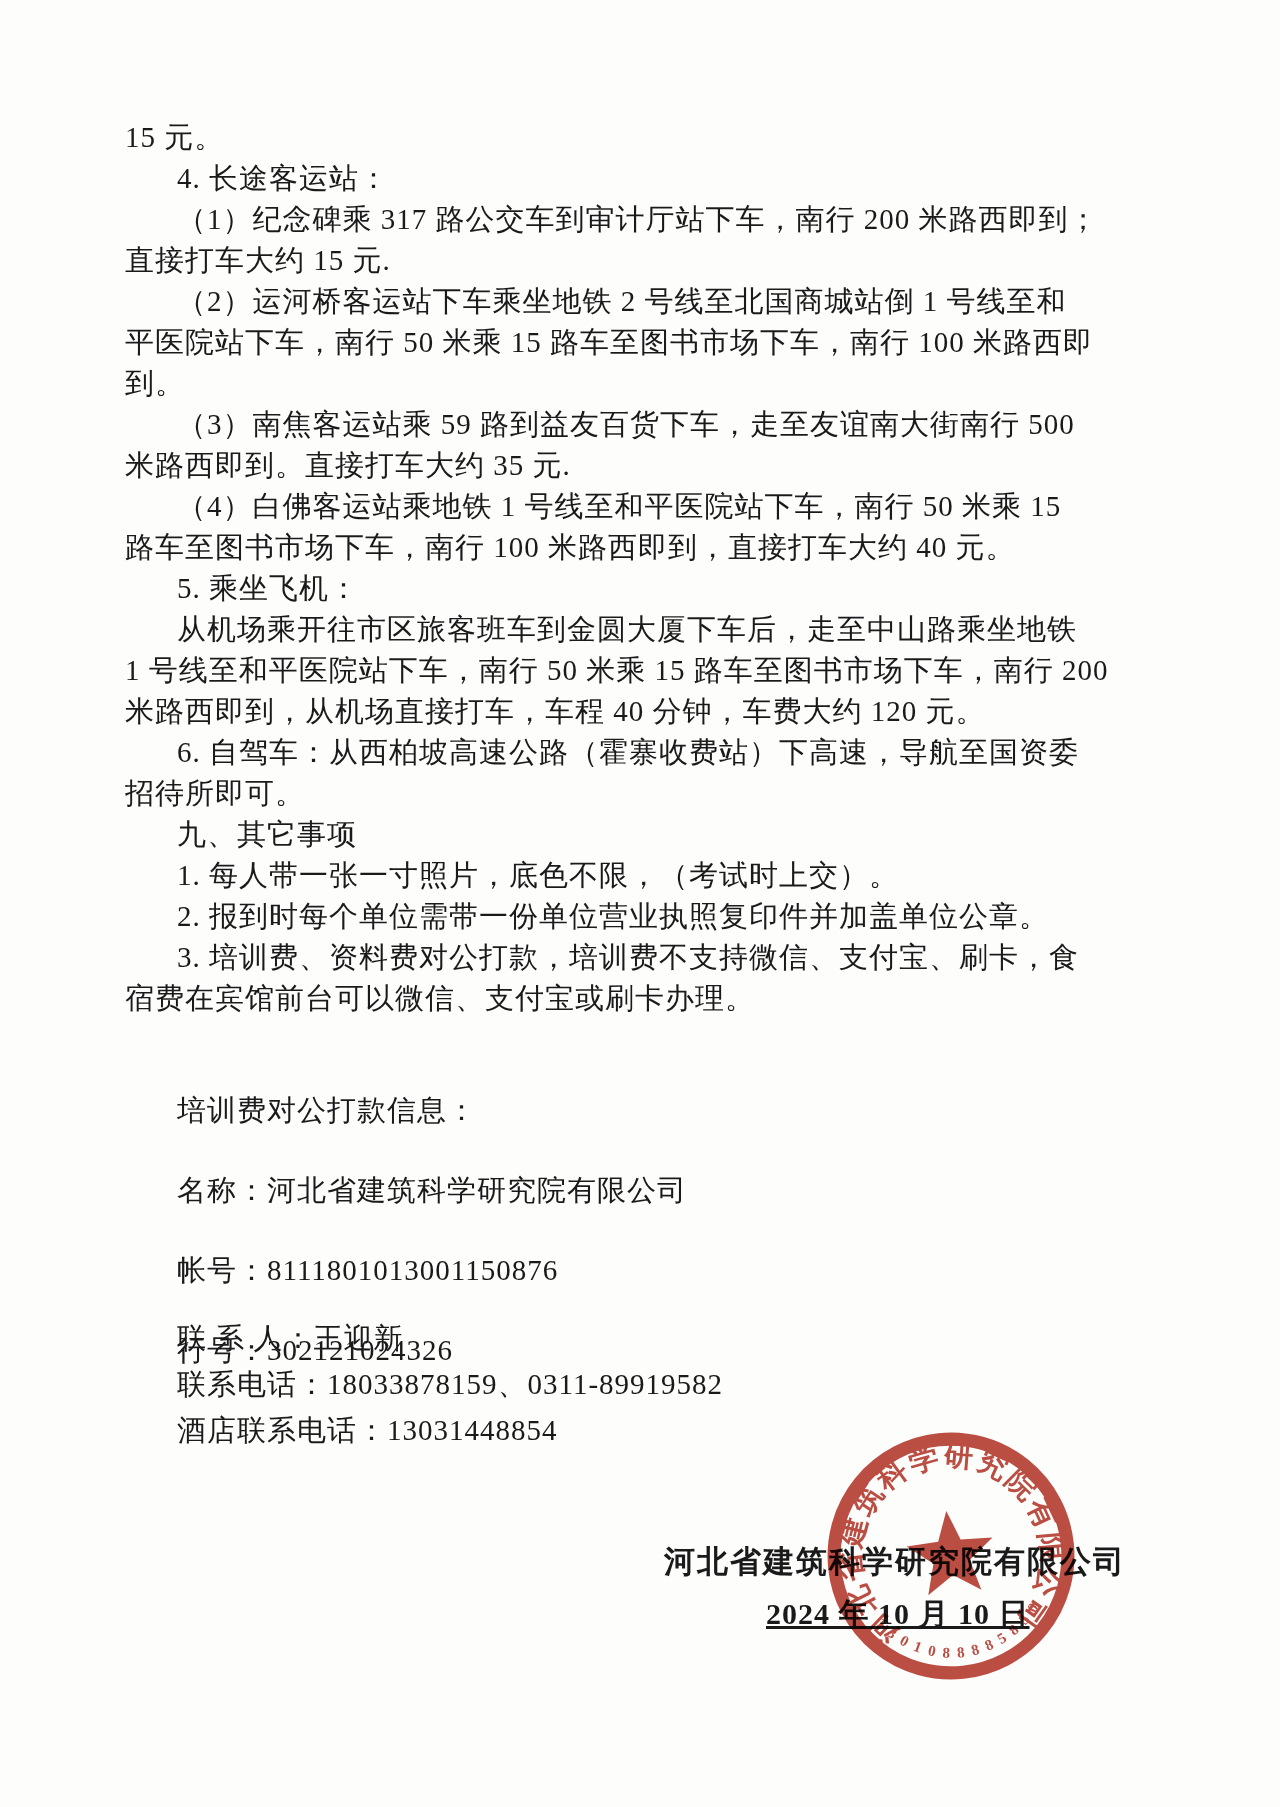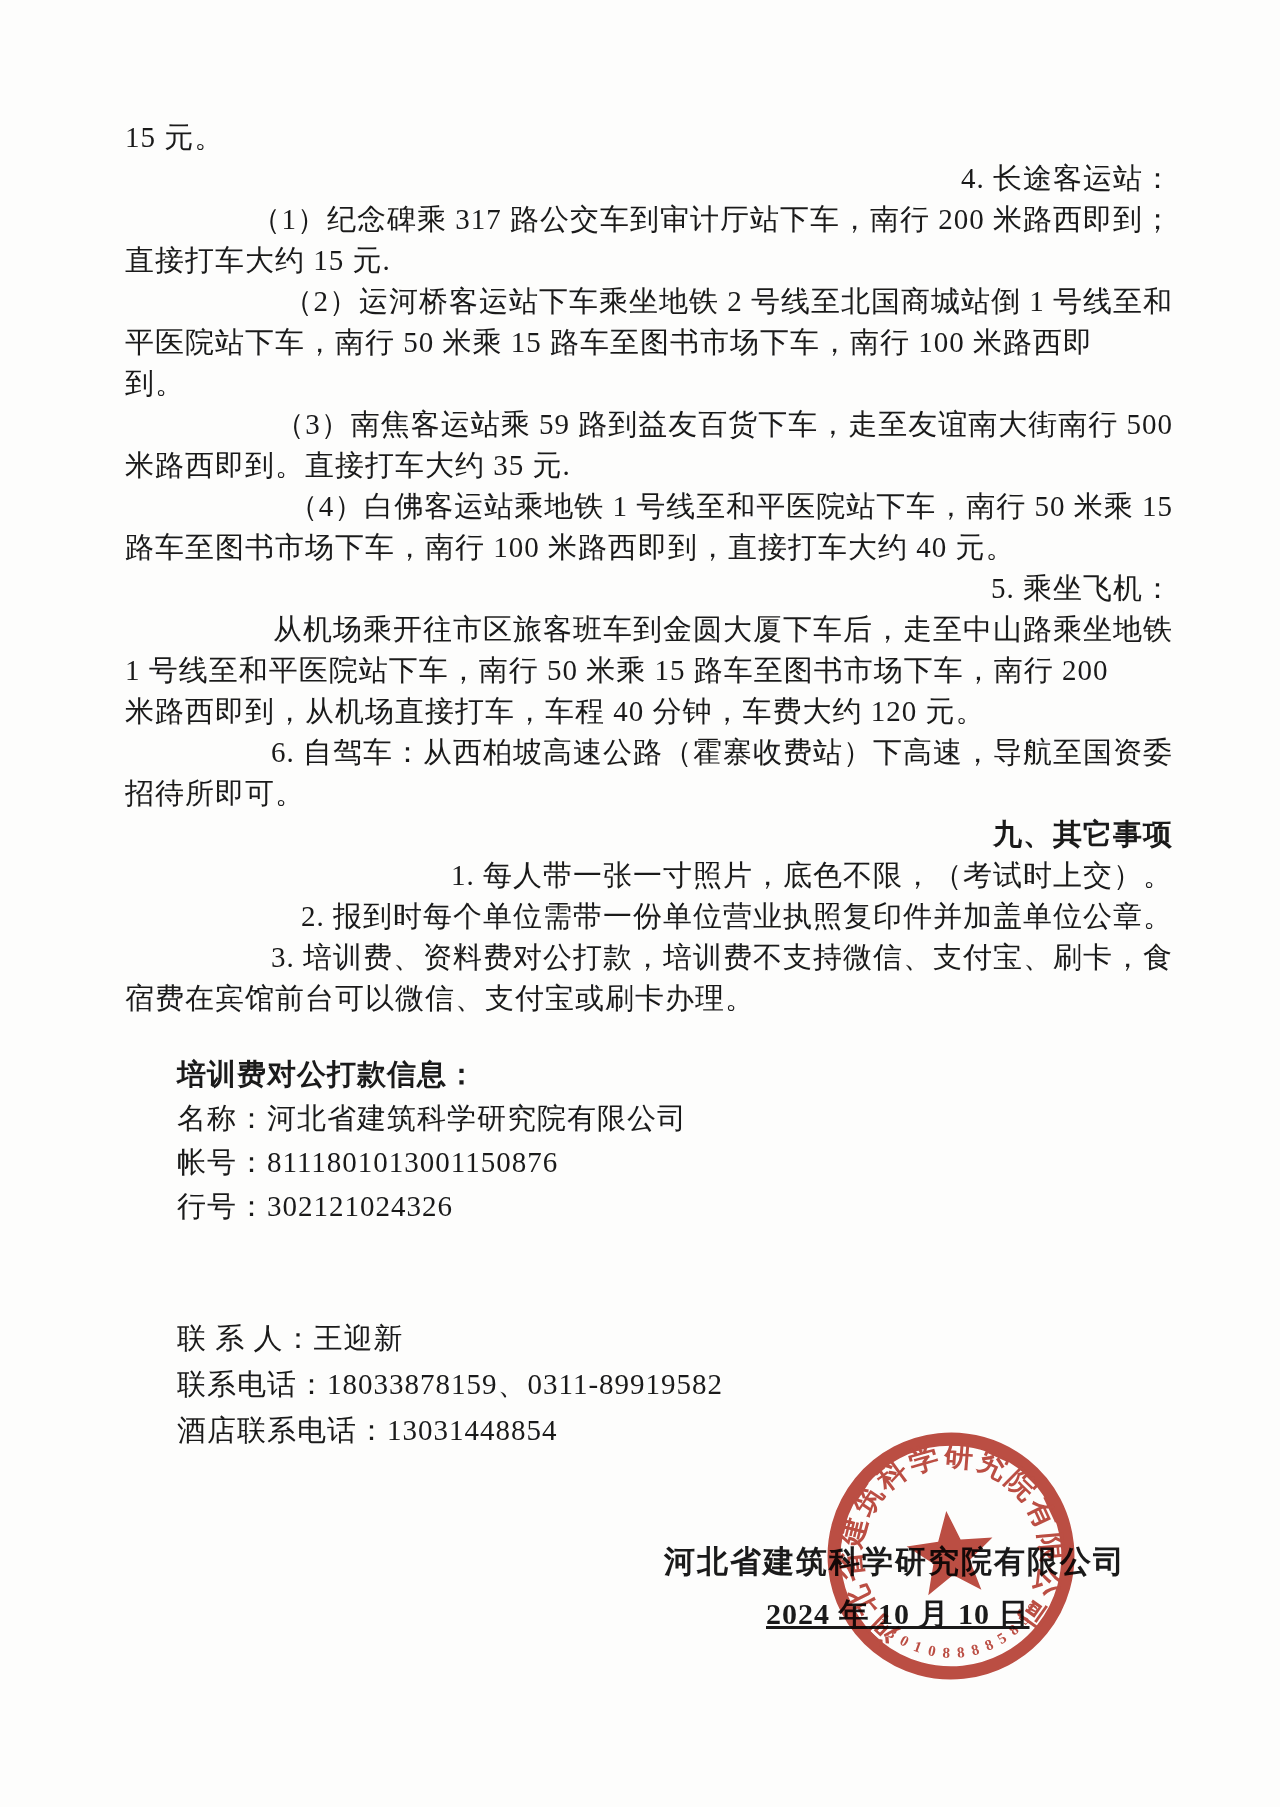--- a/index.html
+++ b/index.html
@@ -13,25 +13,25 @@
     font-family:"Liberation Serif","DejaVu Serif",serif;
     color:#1a1a1a;
   }
   
   .body-block{position:absolute;left:125px;top:117px;width:1048px;}
   .ln{
     height:41px;line-height:41px;
     font-size:29px;letter-spacing:1px;
     white-space:nowrap;
   }
-  .ind{padding-left:52px;text-align:right;}
-  .bold{font-weight:bold;}
+  .ind{padding-left:52px;}
+  .bold{font-weight:normal;}
   
   .bank-block{position:absolute;left:177px;top:1052px;}
-  .bank-block .ln{height:44px;line-height:44px;}
+  .bank-block .ln{height:44px;line-height:44px;margin-top:36px;}
   
   .contact-block{position:absolute;left:177px;top:1315px;}
   .contact-block .ln{height:46px;line-height:46px;}
   
   .sig-company{
     position:absolute;left:664px;top:1541px;
     font-size:31px;letter-spacing:2px;font-weight:600;
     white-space:nowrap;
   }
   .sig-date{

